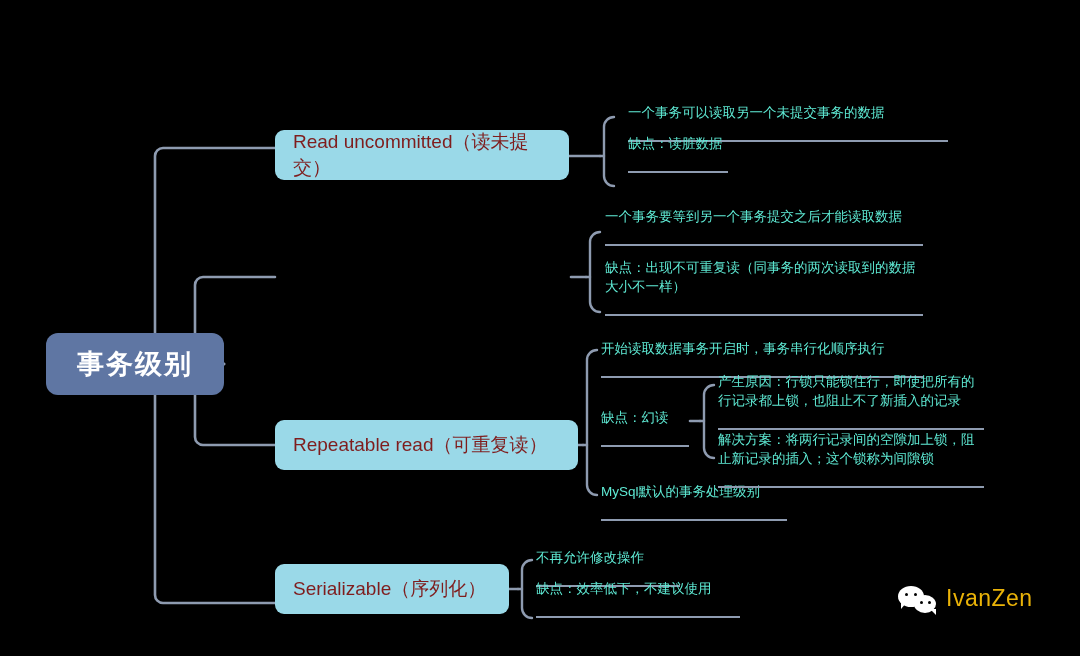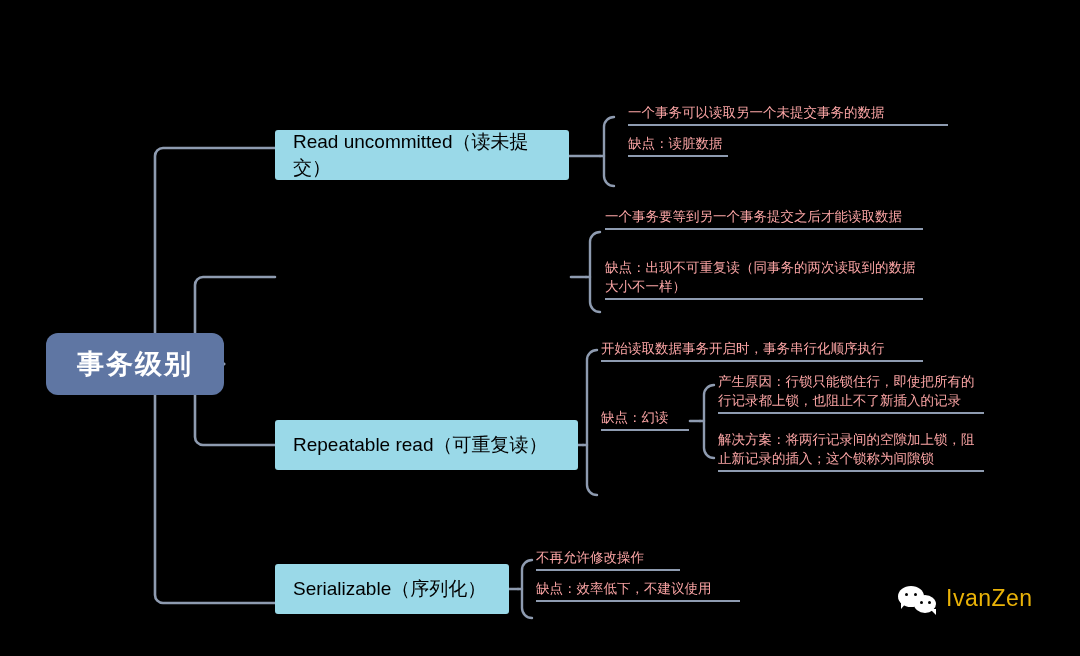--- a/index.html
+++ b/index.html
@@ -23,35 +23,35 @@
     background:#5f76a3;
     color:#ffffff;
     font-weight:bold;
     font-size:27px;
     letter-spacing:2px;
     justify-content:center;
     border-radius:12px;
   }
   .level{
     background:#9ad9e8;
-    color:#000000;
+    color:#7f1d1d;
     font-size:19px;
     padding:0 18px;
-    border-radius:3px;
+    border-radius:9px;
     align-items:center;
   }
   
   .topic{
     position:absolute;
-    color:#fca5a5;
+    color:#5eead4;
     font-size:13.5px;
     line-height:19px;
     border-bottom:2px solid #8e9bb0;
     box-sizing:border-box;
-    padding-bottom:2px;
+    padding-bottom:18px;
   }
   .topic.mono{font-family:"Liberation Sans","DejaVu Sans",sans-serif;}
 
   .wm{
     position:absolute;
     display:flex;align-items:flex-start;gap:8px;
     color:#eab308;
     font-size:23px;
     letter-spacing:.5px;
   }
@@ -112,20 +112,21 @@
   <div class="topic" style="left:628px;top:134px;width:100px;">缺点：读脏数据</div>
 
   <div class="topic" style="left:605px;top:207px;width:318px;">一个事务要等到另一个事务提交之后才能读取数据</div>
   <div class="topic" style="left:605px;top:258px;width:318px;">缺点：出现不可重复读（同事务的两次读取到的数据大小不一样）</div>
 
   <div class="node level" style="left:275px;top:420px;width:303px;height:50px;">
     <span>Repeatable read（可重复读）</span>
   </div>
   <div class="topic" style="left:601px;top:339px;width:322px;">开始读取数据事务开启时，事务串行化顺序执行</div>
   <div class="topic" style="left:601px;top:408px;width:88px;">缺点：幻读</div>
+  <div class="topic mono" style="left:601px;top:482px;width:186px;">MySql默认的事务处理级别</div>
 
   <div class="topic" style="left:718px;top:372px;width:266px;">产生原因：行锁只能锁住行，即使把所有的行记录都上锁，也阻止不了新插入的记录</div>
   <div class="topic" style="left:718px;top:430px;width:266px;">解决方案：将两行记录间的空隙加上锁，阻止新记录的插入；这个锁称为间隙锁</div>
 
   <div class="node level" style="left:275px;top:564px;width:234px;height:50px;">
     <span>Serializable（序列化）</span>
   </div>
   <div class="topic" style="left:536px;top:548px;width:144px;">不再允许修改操作</div>
   <div class="topic" style="left:536px;top:579px;width:204px;">缺点：效率低下，不建议使用</div>
 

